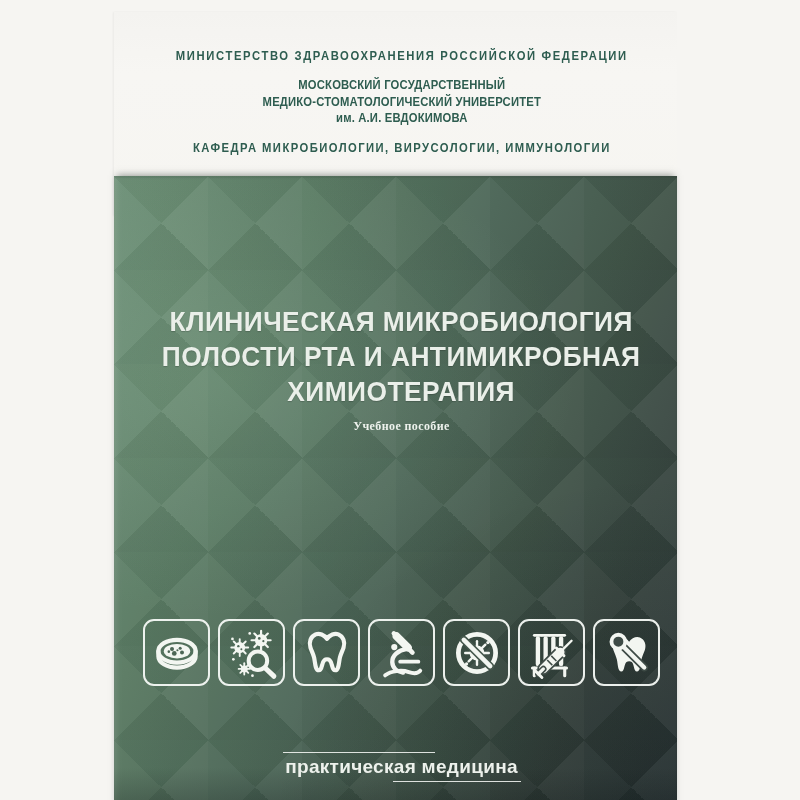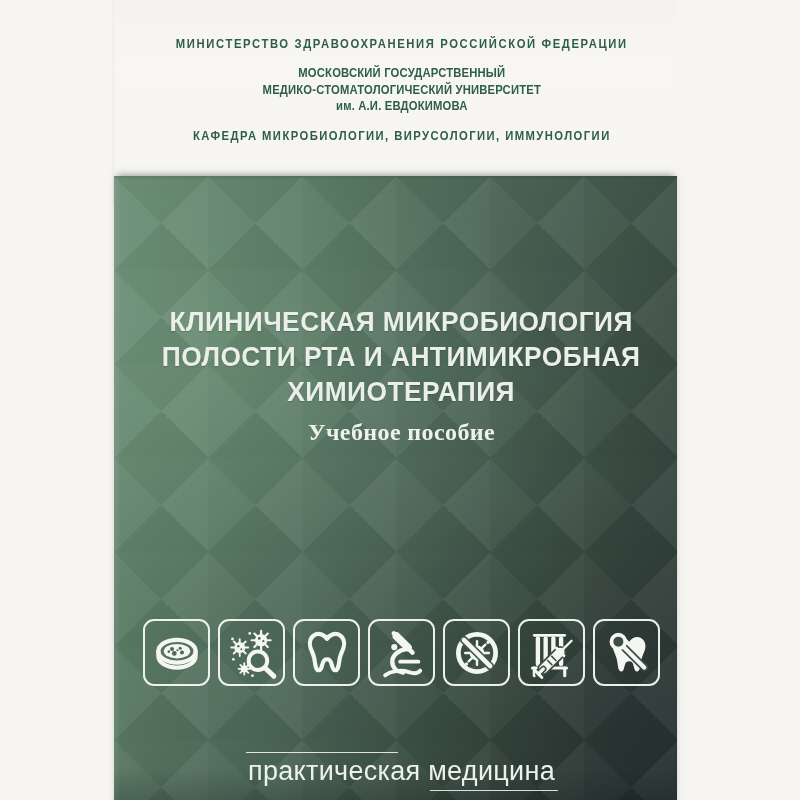--- a/index.html
+++ b/index.html
@@ -6,21 +6,21 @@
   body {
     width:800px; height:800px; overflow:hidden;
     background:#f6f5f2;
     font-family:"Liberation Sans", sans-serif;
     -webkit-font-smoothing:antialiased;
   }
   .stage { position:relative; width:800px; height:800px; background:#f6f5f2; }
 
   
   .band-top {
-    position:absolute; left:114px; top:0; width:563px; height:204px;
+    position:absolute; left:114px; top:12px; width:563px; height:204px;
     background:linear-gradient(#f4f3f0, #f7f6f3 30%, #f6f5f1);
     box-shadow:-1px 0 2px rgba(0,0,0,0.05);
   }
   .hdr-inner {
     position:absolute; left:0; top:0; width:100%;
     padding-left:14px; box-sizing:border-box;
     transform:scaleX(0.9); transform-origin:50% 0;
     text-align:center; color:#2e5d50;
   }
   .ministry {
@@ -62,21 +62,21 @@
     position:absolute; left:0; right:0; top:128px; z-index:1;
     padding-left:12px;
     text-align:center; transform:scaleX(0.94);
     font-weight:700; font-size:28px; line-height:35px; letter-spacing:0.5px;
     color:#eaefe9; text-shadow:0 1px 1px rgba(0,0,0,0.18);
   }
   .subtitle {
     position:absolute; left:0; right:0; top:243px; z-index:1;
     padding-left:12px; text-align:center;
     font-family:"Liberation Serif", serif; font-weight:700;
-    font-size:24px; letter-spacing:0.4px; color:#eef2ed;
+    font-size:12px; letter-spacing:0.4px; color:#eef2ed;
   }
 
   .icons-row {
     position:absolute; left:0; right:0; top:443px; z-index:1;
     padding-left:12px;
     display:flex; justify-content:center; gap:8px;
   }
   .tile {
     width:67px; height:67px; box-sizing:border-box;
     border:2.4px solid rgba(246,249,245,0.95);
@@ -85,21 +85,21 @@
   }
   .tile svg { display:block; }
   .ik { stroke:#f3f6f1; fill:none; stroke-linecap:round; stroke-linejoin:round; }
   .ifill { fill:#f3f6f1; stroke:none; }
 
   .publisher {
     position:absolute; left:0; right:0; top:580px; z-index:1;
     padding-left:12px; text-align:center;
   }
   .publisher .logo { position:relative; display:inline-block;
-    font-weight:400; font-size:27px; letter-spacing:0.3px; color:#edf1ec; }
+    font-weight:700; font-size:19px; letter-spacing:0.3px; color:#edf1ec; }
   .publisher .rule-top {
     position:absolute; left:-2px; top:-4px; width:152px; height:1.3px;
     background:rgba(250,252,249,0.85);
   }
   .publisher .rule-bottom {
     position:absolute; right:-3px; bottom:-4px; width:128px; height:1.3px;
     background:rgba(250,252,249,0.85);
   }
 </style>
 </head>

